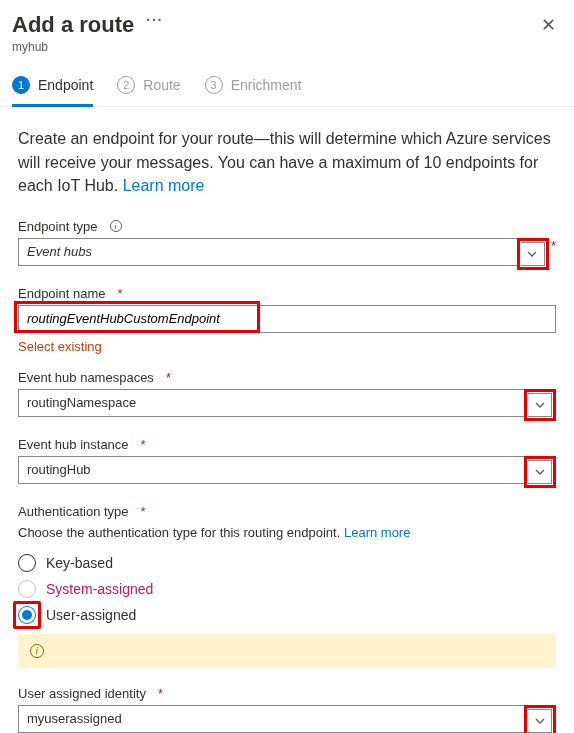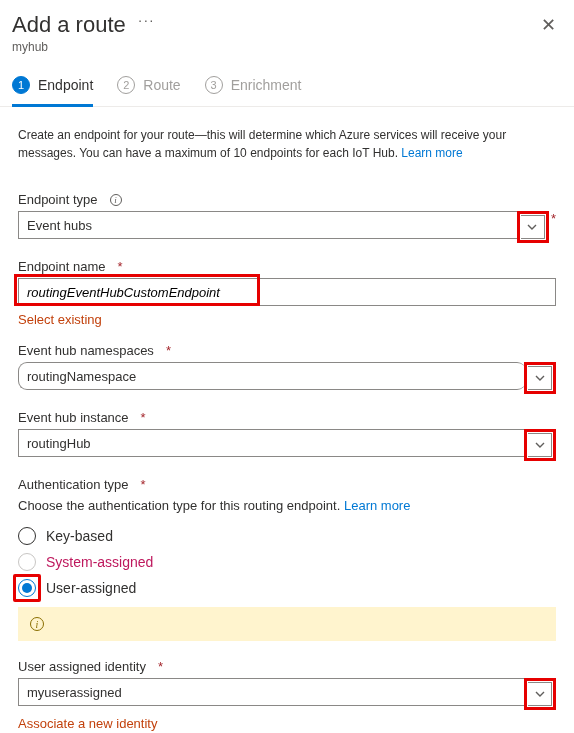--- a/index.html
+++ b/index.html
@@ -7,31 +7,31 @@
     margin: 0;
     font-family: "Segoe UI", -apple-system, sans-serif;
     font-size: 13px;
     color: #323130;
     width: 574px;
     background: #fff;
   }
   .panel { padding: 8px 0 16px 0; }
   .hdr { display:flex; align-items:flex-start; padding: 4px 12px 0 12px; }
   .hdr-titles { flex:1; }
-  .title { font-size: 22px; font-weight:400; line-height:1.2; display:flex; align-items:flex-start; gap:12px; }
+  .title { font-size: 22px; font-weight:700; line-height:1.2; display:flex; align-items:flex-start; gap:12px; }
   .ellipsis { font-size:14px; color:#605e5c; letter-spacing:1px; }
   .subtitle { font-size:12px; color:#605e5c; margin-top:2px; }
   .close { font-size:18px; color:#605e5c; padding:4px 6px; cursor:pointer; line-height:1; }
   .tabs { display:flex; gap:24px; border-bottom:1px solid #edebe9; margin:14px 0 0 0; padding:0 12px; }
   .tab { display:flex; align-items:center; gap:8px; padding:8px 0 10px 0; font-size:14px; color:#a19f9d; cursor:pointer; border-bottom:3px solid transparent; margin-bottom:-1px; }
   .tab.active { color:#323130; border-bottom-color:#0078d4; }
   .tab-num { width:18px; height:18px; border-radius:50%; border:1px solid #a19f9d; display:flex; align-items:center; justify-content:center; font-size:11px; }
   .tab.active .tab-num { background:#0078d4; border-color:#0078d4; color:#fff; }
   .body { padding: 20px 18px 4px 18px; }
-  .intro { font-size:12px; line-height:1.45; margin-bottom:30px; }
+  .intro { font-size:16px; line-height:1.45; margin-bottom:22px; }
   .link { color:#0078d4; cursor:pointer; }
   .field { margin-bottom:16px; }
   .lbl { font-size:13px; margin-bottom:4px; display:flex; align-items:center; gap:12px; }
   .req { color:#a4262c; }
   .info-ic { width:12px; height:12px; border:1px solid #605e5c; border-radius:50%; display:inline-flex; align-items:center; justify-content:center; font-size:9px; color:#605e5c; font-style:italic; font-family:serif; }
   .control-row { display:flex; align-items:stretch; }
   .textbox, .select {
     flex:1; height:28px; border:1px solid #8a8886; padding:0 8px;
     font-size:13px; font-family:inherit; background:#fff; display:flex; align-items:center;
   }
@@ -93,21 +93,21 @@
     <div class="intro">
       <span>Create an endpoint for your route—this will determine which Azure services will receive your messages. You can have a maximum of 10 endpoints for each IoT Hub. </span><span class="link">Learn more</span>
     </div>
 
     <div class="field">
       <div class="lbl">
         <span>Endpoint type</span>
         <span class="info-ic">i</span>
       </div>
       <div class="control-row">
-        <div class="select" style="border-right:none;">
+        <div class="select" style="border-right:none;font-style:italic;">
           <span>Event hubs</span>
         </div>
         <span class="red-box">
           <span class="chev" style="height:24px;width:24px;justify-content:center;border:1px solid #8a8886;border-left:none;display:flex;">
             <svg viewBox="0 0 12 12">
                 <path d="M2 4 L6 8 L10 4"></path>
               </svg>
           </span>
         </span>
         <span class="after-req">*</span>
@@ -125,21 +125,21 @@
       </div>
       <span class="sublink">Select existing</span>
     </div>
 
     <div class="field">
       <div class="lbl">
         <span>Event hub namespaces</span>
         <span class="req">*</span>
       </div>
       <div class="control-row">
-        <div class="select" style="border-right:none;border-radius:9px;">
+        <div class="select" style="border-right:none;">
           <span>routingNamespace</span>
         </div>
         <span class="red-box">
           <span class="chev" style="height:24px;width:24px;justify-content:center;border:1px solid #8a8886;border-left:none;display:flex;">
             <svg viewBox="0 0 12 12">
                 <path d="M2 4 L6 8 L10 4"></path>
               </svg>
           </span>
         </span>
       </div>

